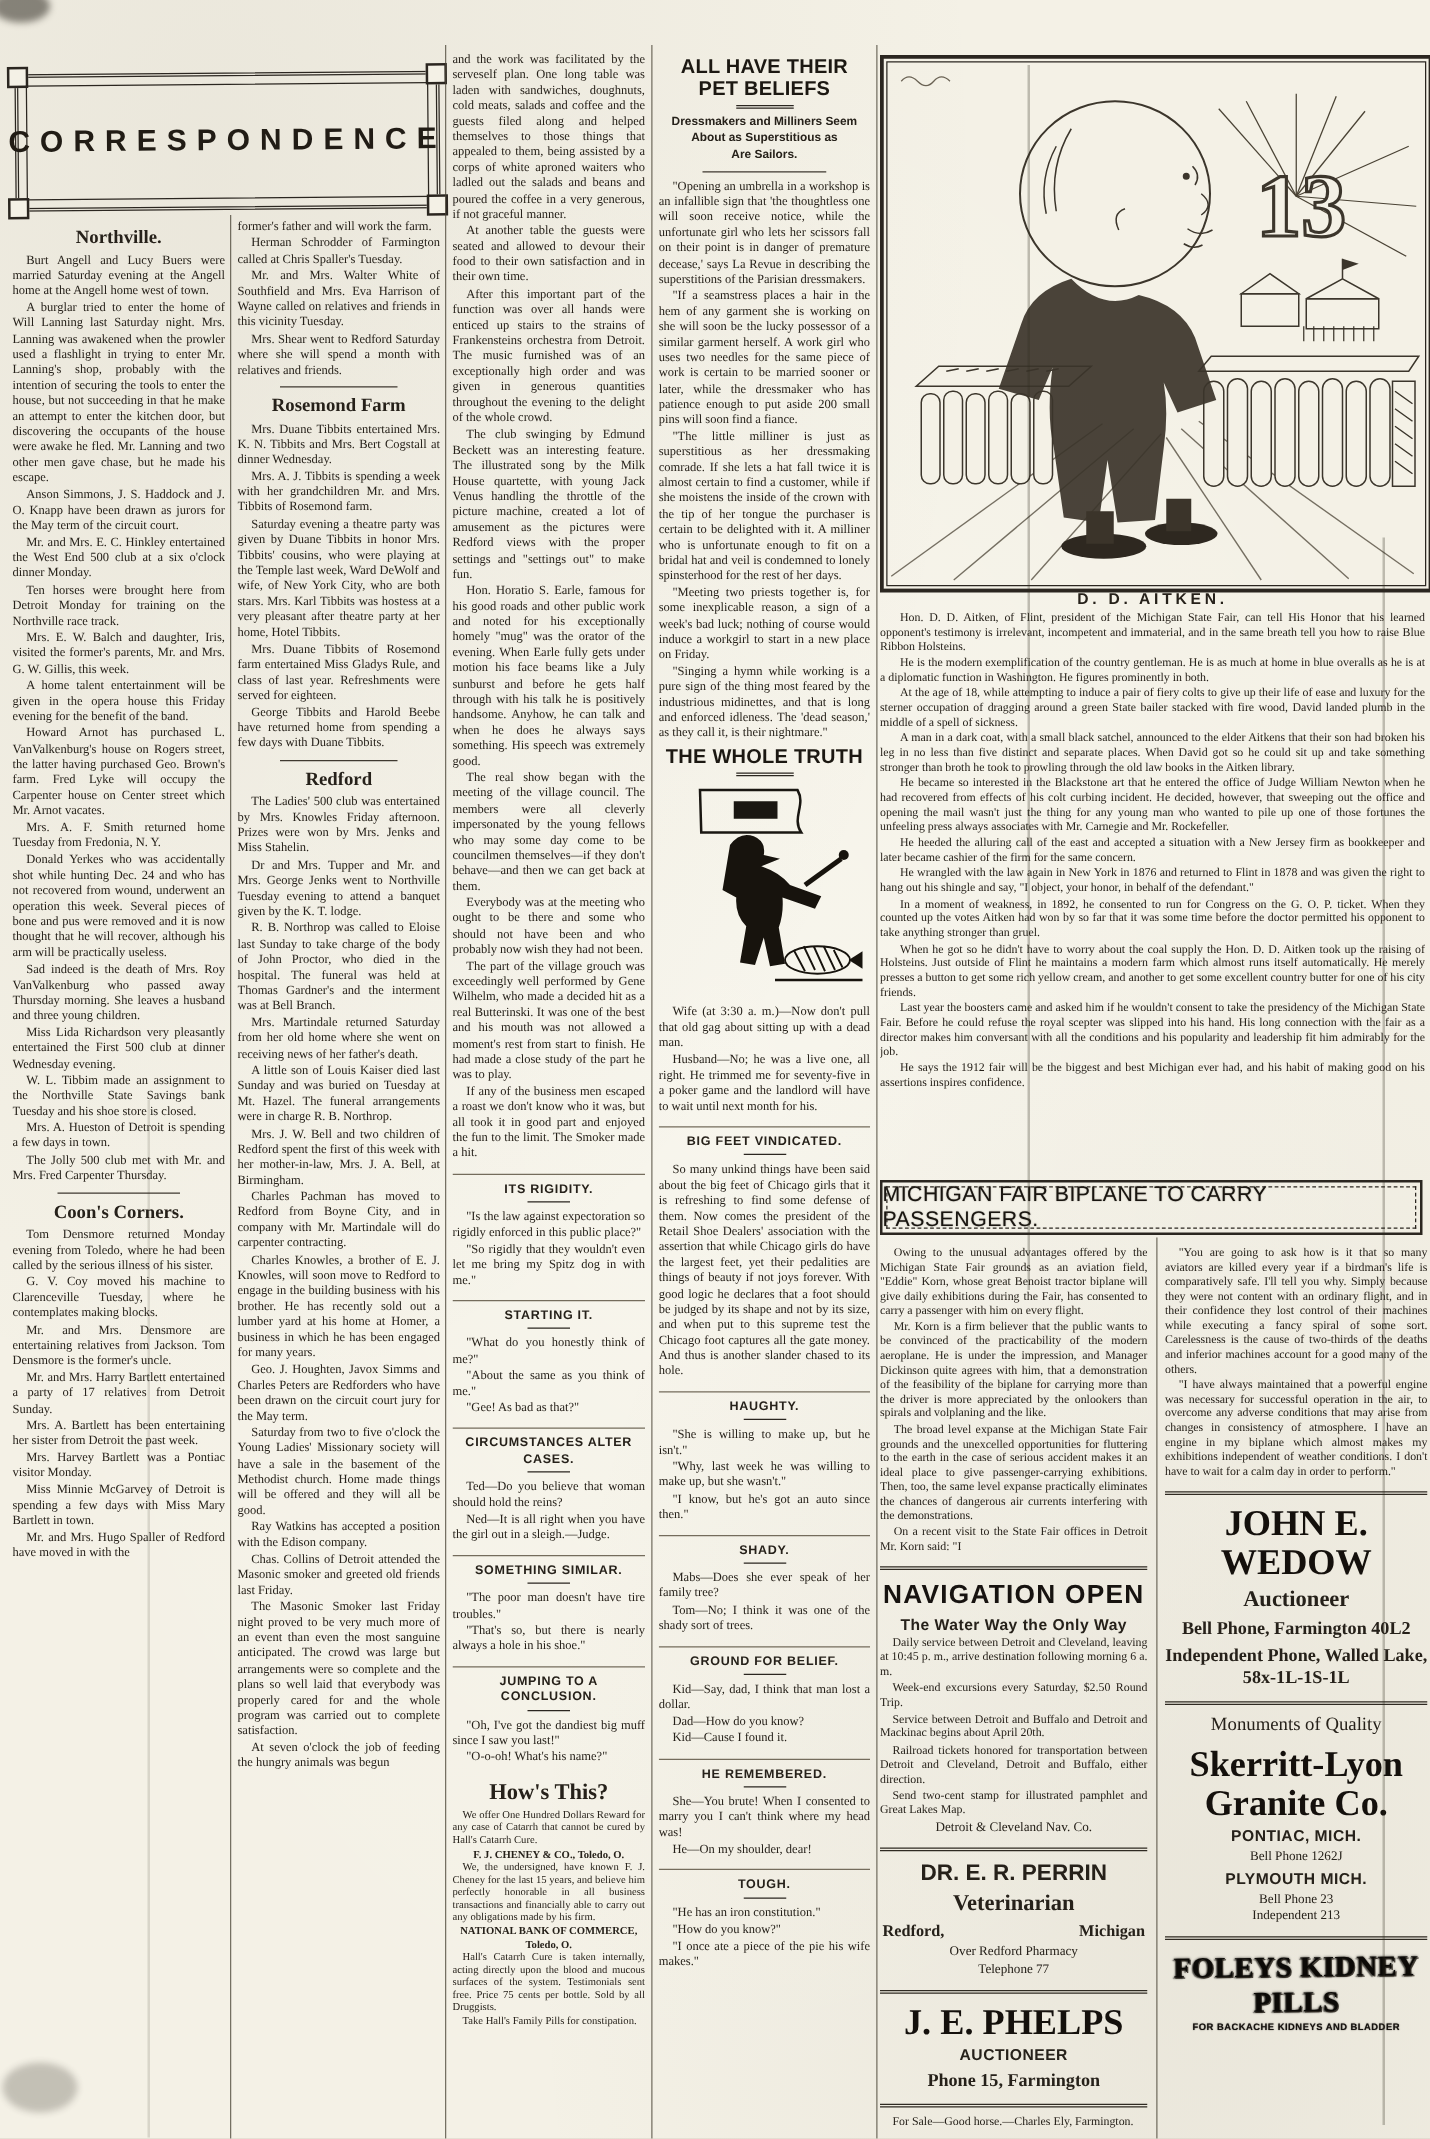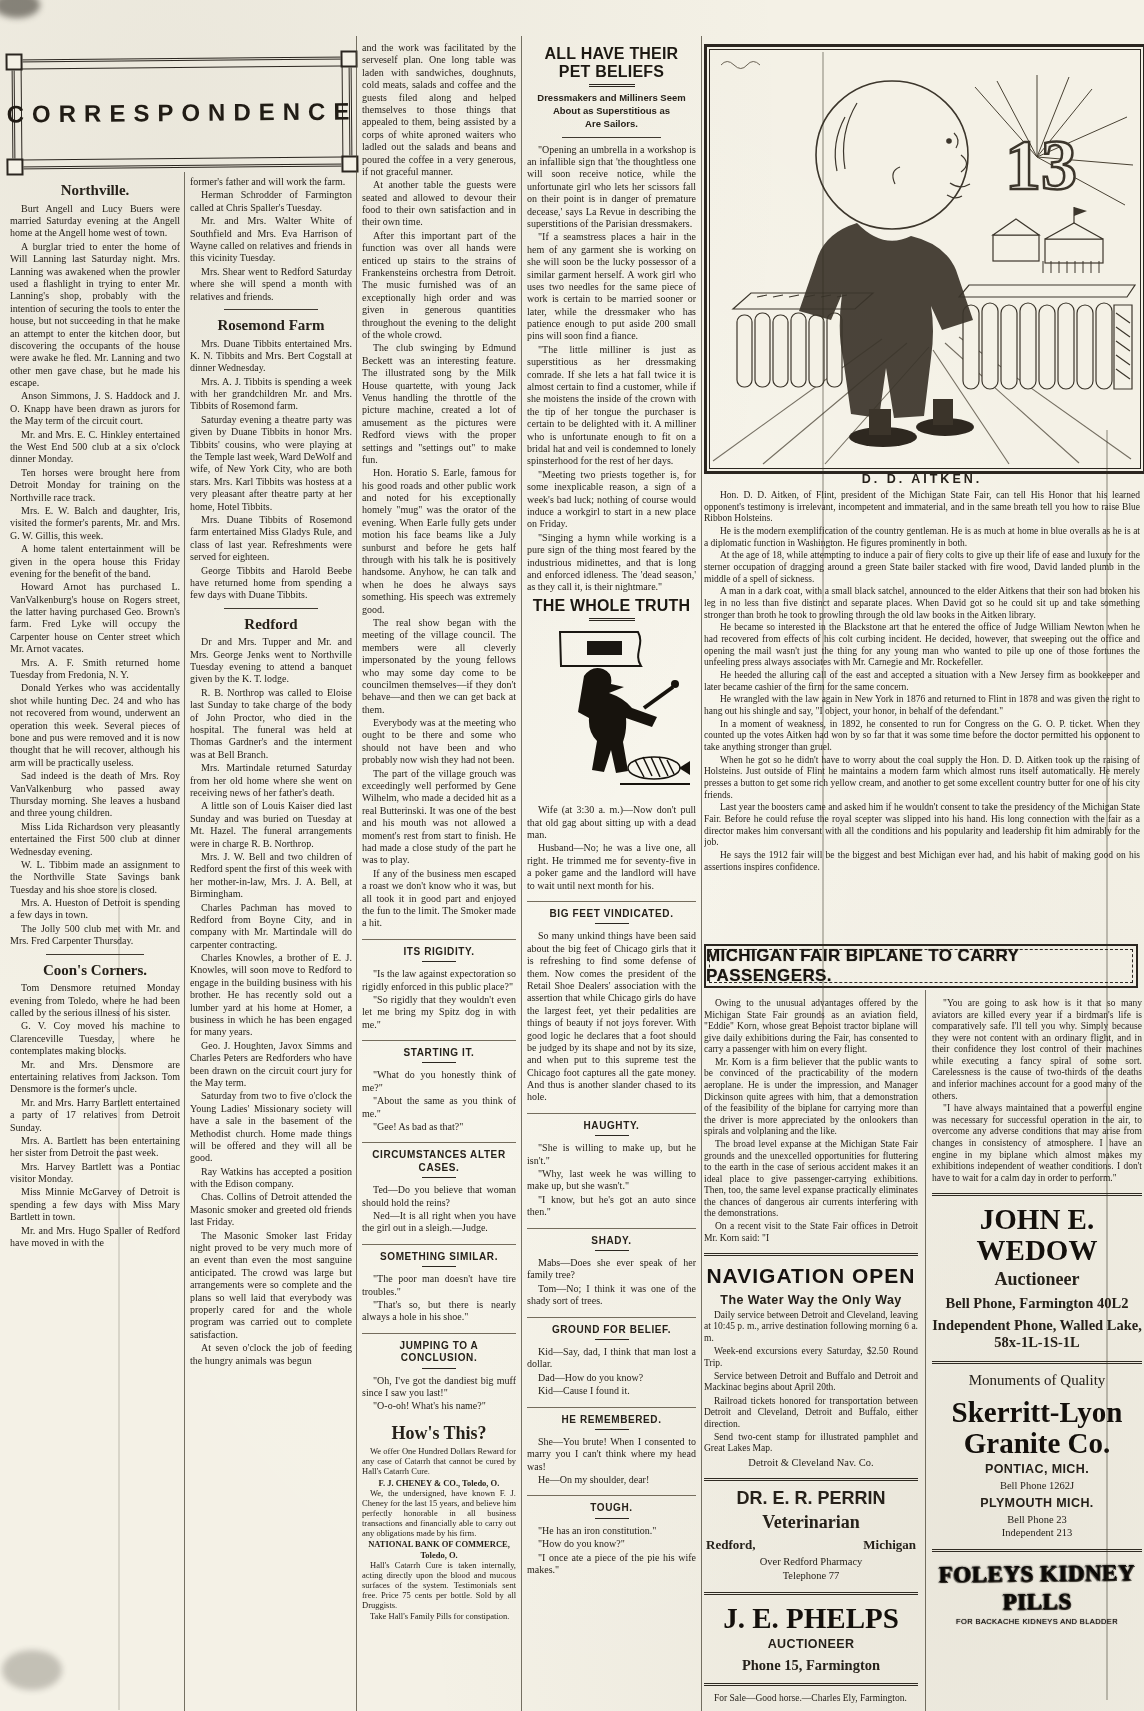--- a/index.html
+++ b/index.html
@@ -37,42 +37,42 @@
   .ad-md{font-family:"Liberation Sans",sans-serif;font-weight:bold;font-size:12.5px;text-align:center;
     letter-spacing:.4px;margin:4px 0 2px;}
   .ad-serif-md{font-weight:bold;font-size:14.5px;text-align:center;margin:4px 0;}
   .ad-serif-rg{font-size:15px;text-align:center;margin:4px 0 2px;}
   .ad-c{font-size:10.5px;text-align:center;margin:1px 0;}
   .ad-split{display:flex;justify-content:space-between;font-size:13px;font-weight:bold;margin:3px 2px;}
   .ad-rsm{font-size:10px;text-align:right;margin:0 4px 0 0;}
   .foley{font-weight:bold;font-size:23px;text-align:center;letter-spacing:.5px;color:#0c0a07;margin:8px 0 1px;
     text-shadow:0 0 2px rgba(12,10,7,.9), 1px 1px 0 rgba(40,34,25,.8), -1px 1px 1px rgba(12,10,7,.6);
     transform:rotate(-.6deg);}
-  .foley-sub{font-family:"Liberation Sans",sans-serif;font-weight:normal;font-size:7.5px;text-align:center;
+  .foley-sub{font-family:"Liberation Sans",sans-serif;font-weight:bold;font-size:7.5px;text-align:center;
     letter-spacing:.4px;color:#171310;text-shadow:0 0 1px rgba(12,10,7,.8);}
   
   #corr-box{position:absolute;left:12px;top:58px;width:334px;height:104px;border:3px double #2b2620;
     transform:rotate(-.5deg);background:transparent;}
   #corr-box .inner{position:absolute;inset:6px;border:1px solid #2b2620;display:flex;align-items:center;justify-content:center;}
   #corr-box .knot{position:absolute;width:13px;height:13px;border:2px solid #2b2620;background:#f4f1e6;}
   #corr-box .knot.tl{left:-9px;top:-9px;} #corr-box .knot.tr{right:-9px;top:-9px;}
   #corr-box .knot.bl{left:-9px;bottom:-9px;} #corr-box .knot.br{right:-9px;bottom:-9px;}
   #corr-title{font-family:"Liberation Sans",sans-serif;font-size:24px;letter-spacing:8px;font-weight:600;color:#211c15;}
   
   #aitken-box{position:absolute;left:704px;top:44px;width:436px;height:424px;border:3px solid #2b2620;
     box-shadow:inset 0 0 0 2px #f4f1e6, inset 0 0 0 3px #2b2620;}
   #aitken-caption{position:absolute;left:704px;top:472px;width:436px;text-align:center;
     font-family:"Liberation Sans",sans-serif;font-weight:bold;font-size:12.5px;letter-spacing:3px;}
   #aitken-article{position:absolute;left:704px;top:490px;width:436px;height:448px;overflow:hidden;
     font-size:9.5px;line-height:1.23;text-align:justify;}
   #aitken-article .para{text-indent:16px;}
   #biplane-box{position:absolute;left:704px;top:944px;width:430px;height:40px;border:2px solid #2b2620;
     display:flex;align-items:center;justify-content:center;}
   #biplane-box .inner-dash{position:absolute;inset:3px;border:1px dashed #2b2620;}
-  #biplane-title{font-family:"Liberation Sans",sans-serif;font-weight:bold;font-size:17px;letter-spacing:.4px;
+  #biplane-title{font-family:"Liberation Sans",sans-serif;font-weight:normal;font-size:17px;letter-spacing:.4px;
     color:#191510;text-shadow:0 0 1px rgba(25,21,16,.55);}
   .botcol{position:absolute;top:998px;bottom:4px;overflow:hidden;text-align:justify;font-size:9.5px;line-height:1.22;}
   #whole-truth-art{margin:2px auto 0;display:block;}
   .scratch{position:absolute;width:2px;background:rgba(48,42,30,.28);}
   .smudge{position:absolute;background:rgba(30,26,18,.5);filter:blur(3px);border-radius:50%;}
 </style>
 </head>
 <body>
 
 <div id="paper">
@@ -128,20 +128,21 @@
       <p class="para">Mrs. Shear went to Redford Saturday where she will spend a month with relatives and friends.</p>
       <div class="rulebar"></div>
       <div class="c-head">Rosemond Farm</div>
       <p class="para">Mrs. Duane Tibbits entertained Mrs. K. N. Tibbits and Mrs. Bert Cogstall at dinner Wednesday.</p>
       <p class="para">Mrs. A. J. Tibbits is spending a week with her grandchildren Mr. and Mrs. Tibbits of Rosemond farm.</p>
       <p class="para">Saturday evening a theatre party was given by Duane Tibbits in honor Mrs. Tibbits' cousins, who were playing at the Temple last week, Ward DeWolf and wife, of New York City, who are both stars. Mrs. Karl Tibbits was hostess at a very pleasant after theatre party at her home, Hotel Tibbits.</p>
       <p class="para">Mrs. Duane Tibbits of Rosemond farm entertained Miss Gladys Rule, and class of last year. Refreshments were served for eighteen.</p>
       <p class="para">George Tibbits and Harold Beebe have returned home from spending a few days with Duane Tibbits.</p>
       <div class="rulebar"></div>
       <div class="c-head">Redford</div>
+      <p class="para">The Ladies' 500 club was entertained by Mrs. Knowles Friday afternoon. Prizes were won by Mrs. Jenks and Miss Stahelin.</p>
       <p class="para">Dr and Mrs. Tupper and Mr. and Mrs. George Jenks went to Northville Tuesday evening to attend a banquet given by the K. T. lodge.</p>
       <p class="para">R. B. Northrop was called to Eloise last Sunday to take charge of the body of John Proctor, who died in the hospital. The funeral was held at Thomas Gardner's and the interment was at Bell Branch.</p>
       <p class="para">Mrs. Martindale returned Saturday from her old home where she went on receiving news of her father's death.</p>
       <p class="para">A little son of Louis Kaiser died last Sunday and was buried on Tuesday at Mt. Hazel. The funeral arrangements were in charge R. B. Northrop.</p>
       <p class="para">Mrs. J. W. Bell and two children of Redford spent the first of this week with her mother-in-law, Mrs. J. A. Bell, at Birmingham.</p>
       <p class="para">Charles Pachman has moved to Redford from Boyne City, and in company with Mr. Martindale will do carpenter contracting.</p>
       <p class="para">Charles Knowles, a brother of E. J. Knowles, will soon move to Redford to engage in the building business with his brother. He has recently sold out a lumber yard at his home at Homer, a business in which he has been engaged for many years.</p>
       <p class="para">Geo. J. Houghten, Javox Simms and Charles Peters are Redforders who have been drawn on the circuit court jury for the May term.</p>
       <p class="para">Saturday from two to five o'clock the Young Ladies' Missionary society will have a sale in the basement of the Methodist church. Home made things will be offered and they will all be good.</p>
       <p class="para">Ray Watkins has accepted a position with the Edison company.</p>

